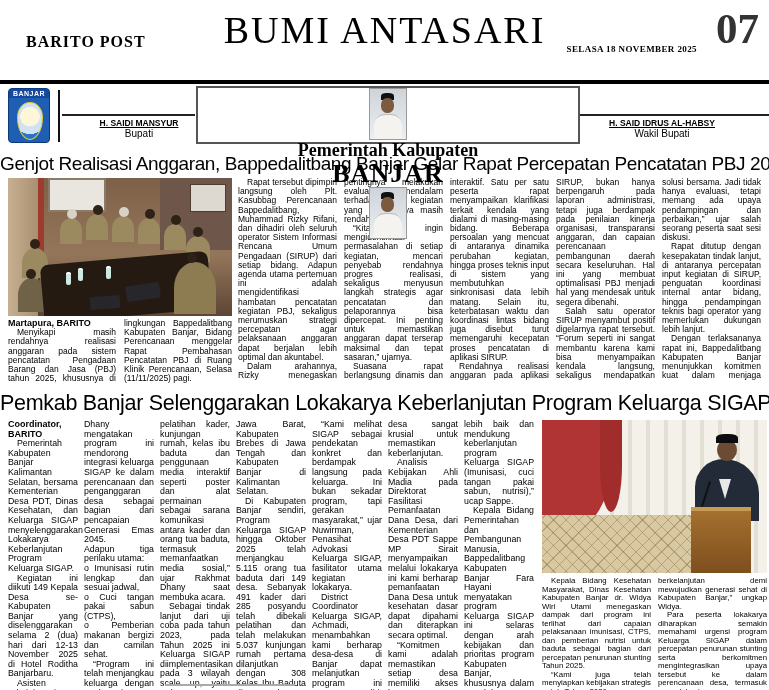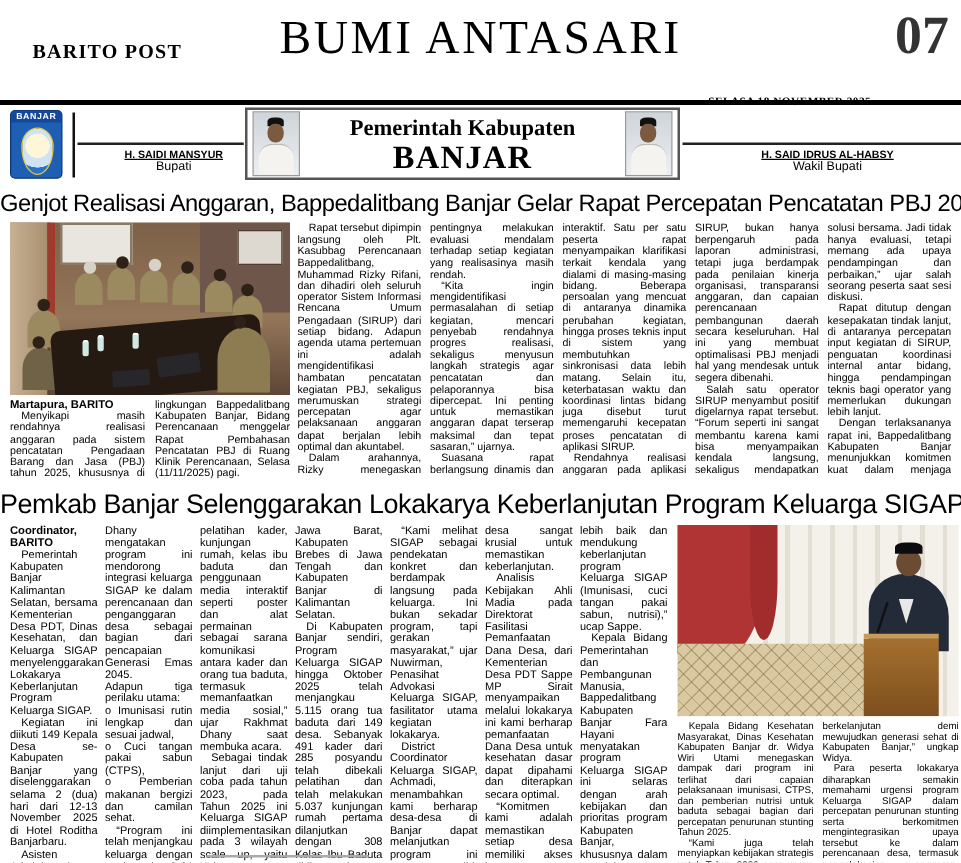--- a/index.html
+++ b/index.html
@@ -6,37 +6,37 @@
   body{
     width:769px;height:690px;position:relative;overflow:hidden;
     background:#ffffff;color:#000;
     font-family:"Liberation Sans",sans-serif;
   }
   
   .header{position:relative;height:80px;background:#fff;}
   .masthead-left{position:absolute;left:26px;top:33px;font-family:"Liberation Serif",serif;font-weight:700;font-size:16px;letter-spacing:1px;}
   .nameplate{position:absolute;left:0;right:0;top:10px;text-align:center;font-family:"Liberation Serif",serif;font-weight:400;font-size:38px;letter-spacing:2px;line-height:40px;}
   .page-number{position:absolute;right:10px;top:0px;font-family:"Liberation Serif",serif;font-weight:700;font-size:43px;color:#333;line-height:58px;}
-  .edition-date{position:absolute;right:72px;top:44px;font-family:"Liberation Serif",serif;font-weight:700;font-size:9px;letter-spacing:0.4px;margin-top:32px;}
+  .edition-date{position:absolute;right:72px;top:44px;font-family:"Liberation Serif",serif;font-weight:700;font-size:9px;letter-spacing:0.4px;}
   .rule-thick{height:4px;background:#000;}
   
   .banner{position:relative;height:64px;}
   .logo{position:absolute;left:8px;top:4px;width:42px;height:55px;background:#1e5fb4;border:1px solid #0c3a78;border-radius:4px;box-sizing:border-box;}
   .logo-label{display:block;text-align:center;font-weight:700;font-size:7px;color:#fff;background:#14479e;border-radius:3px 3px 0 0;padding:1px 0;letter-spacing:0.5px;}
   .logo-shield{position:absolute;left:8px;top:13px;width:24px;height:36px;background:radial-gradient(circle at 50% 38%,#fdf6d8 0 38%,#cfe3f5 39% 68%,#2a72c8 69%);border:1px solid #e8c83c;border-radius:50% 50% 50% 50%/40% 40% 60% 60%;}
   .v-divider{position:absolute;left:58px;top:6px;width:2px;height:52px;background:#111;}
   .h-line{position:absolute;top:30px;height:2px;background:#222;}
   .h-line.left{left:62px;width:133px;}
   .h-line.right{left:546px;right:0;}
   .official{position:absolute;top:34px;text-align:center;}
   .official .name{font-size:8.5px;font-weight:700;text-decoration:underline;display:block;white-space:nowrap;}
   .official .title{font-size:10px;display:block;}
   .official.left{left:72px;width:134px;}
   .official.right{left:592px;width:140px;}
-  .center-box{position:absolute;left:196px;top:2px;width:348px;height:58px;border:2px solid #555;background:#fff;display:flex;align-items:center;justify-content:space-between;padding:0 4px;box-sizing:border-box;}
+  .center-box{position:absolute;left:196px;top:2px;width:384px;height:58px;border:2px solid #555;background:#fff;display:flex;align-items:center;justify-content:space-between;padding:0 4px;box-sizing:border-box;flex-direction:column;}
   .org-text{flex:1;text-align:center;font-family:"Liberation Serif",serif;font-weight:700;}
   .org-line1{font-size:18px;display:block;line-height:20px;}
   .org-line2{font-size:26px;display:block;line-height:27px;letter-spacing:1px;}
   .portrait{width:36px;height:50px;position:relative;background:linear-gradient(#cfd4da,#eceff2);border:1px solid #999;overflow:hidden;flex:none;}
   .portrait .peci{position:absolute;left:11px;top:4px;width:13px;height:7px;background:#111;border-radius:40% 40% 0 0;}
   .portrait .head{position:absolute;left:11px;top:9px;width:13px;height:15px;background:#7c5a40;border-radius:45%;}
   .portrait .torso{position:absolute;left:4px;top:25px;width:28px;height:26px;background:#f4f3ef;border-radius:40% 40% 0 0;border-top:1px solid #bbb;}
   
   .headline{font-weight:400;text-align:center;margin:0;white-space:nowrap;}
   .headline.h1a{font-size:19px;letter-spacing:-0.4px;padding:5px 0 3px;}

